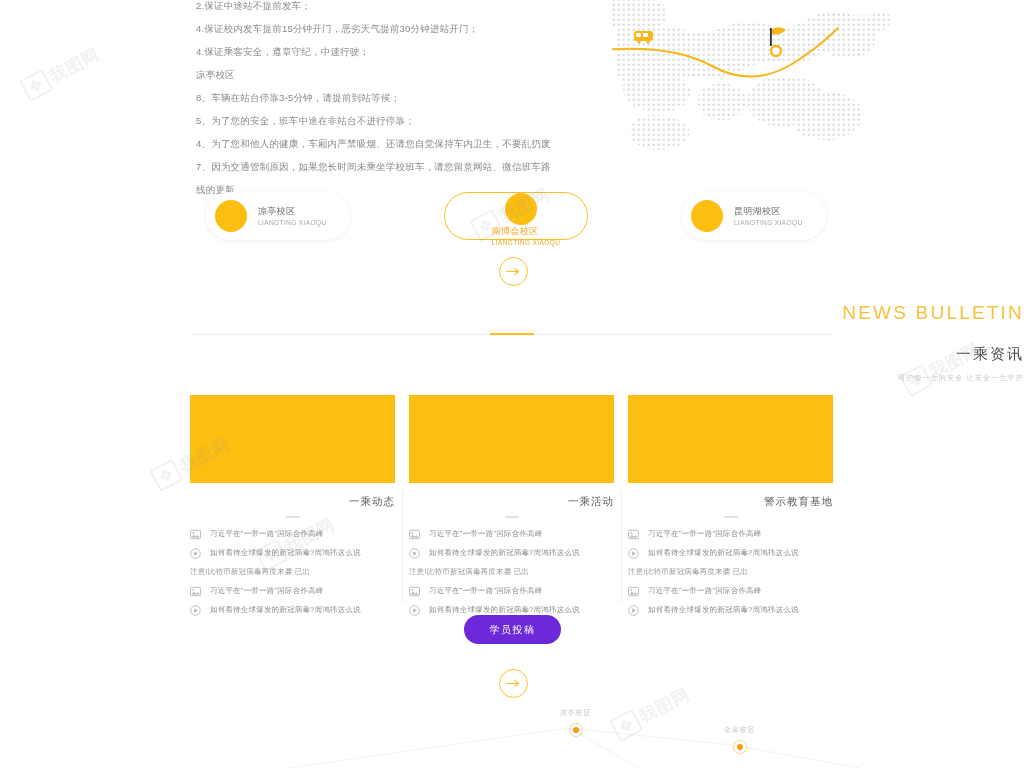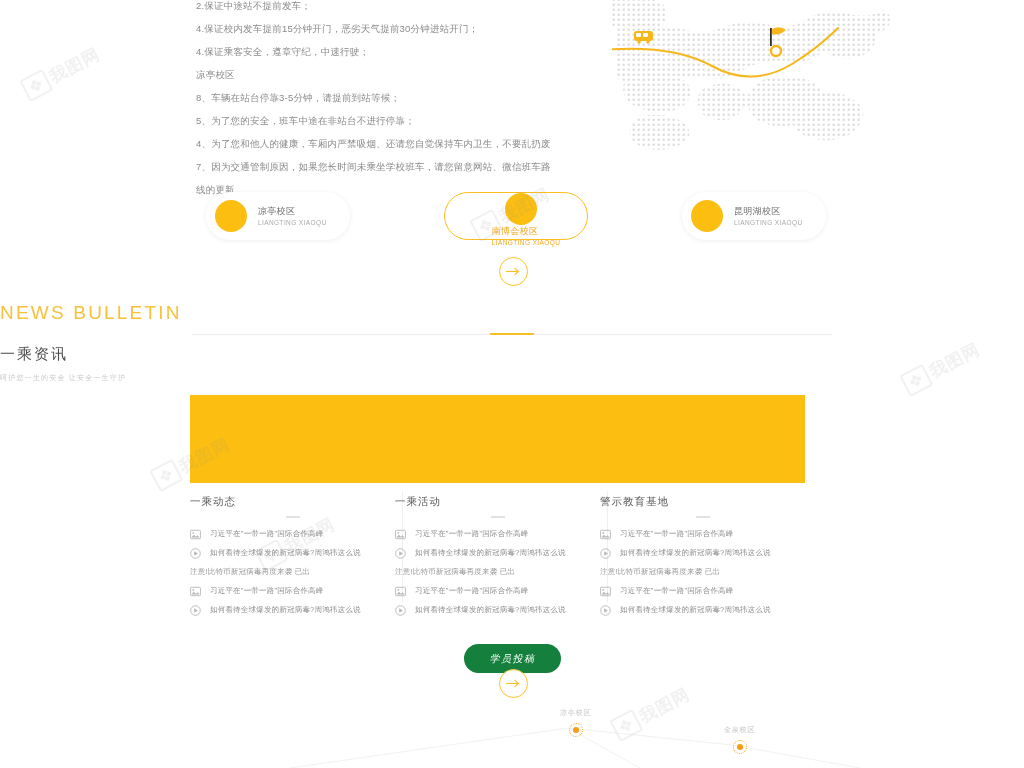--- a/index.html
+++ b/index.html
@@ -41,48 +41,48 @@
   .campus.active .en{color:#F4A81D;}
 
   
   .arrow-btn{width:27px;height:27px;border-radius:50%;border:1.3px solid #FBC22A;
              display:flex;align-items:center;justify-content:center;background:#fff;}
   .arrow-btn svg{display:block;}
   .arrow-1{position:absolute;left:499px;top:257px;}
   .arrow-2{position:absolute;left:499px;top:669px;}
 
   
-  .news-head{position:absolute;left:0;top:302px;width:1024px;text-align:left;}
+  .news-head{position:absolute;left:0;top:302px;width:1024px;text-align:right;}
   .news-en{font-size:19px;color:#F7C13C;letter-spacing:2.2px;font-weight:normal;}
   .news-rule{position:relative;margin:10px auto 0;width:640px;height:1px;background:#ececec;}
   .news-rule .bar{position:absolute;left:50%;top:-1px;transform:translateX(-50%);
                   width:44px;height:2px;background:#F9BE23;}
   .news-cn{margin-top:10px;font-size:15px;color:#4a4a4a;letter-spacing:2px;}
   .news-sub{margin-top:9px;font-size:7px;color:#c9c9c9;letter-spacing:1.2px;}
 
   
   .cols{position:absolute;left:190px;top:395px;width:644px;height:218px;display:flex;}
   .col{width:205px;position:relative;}
-  .col + .col{}
+  .col + .col{margin-left:14px;}
   .col .thumb{width:100%;height:88px;background:#FCBE11;}
-  .col .ctitle{margin-top:12px;text-align:left;font-size:10.5px;color:#5a5a5a;letter-spacing:1px;}
+  .col .ctitle{margin-top:12px;text-align:right;font-size:10.5px;color:#5a5a5a;letter-spacing:1px;}
   .col .cbar{width:14px;height:2px;background:#e2e2e2;margin:7px auto 0;}
   .col .list{margin-top:10px;}
   .li{display:flex;align-items:flex-start;height:19px;}
   .li .ic{width:11px;height:11px;flex:0 0 auto;margin-top:1px;}
   .li .lt{margin-left:9px;font-size:7.5px;color:#8d8d8d;white-space:nowrap;letter-spacing:.2px;
           line-height:12px;}
   .li.plain .lt{margin-left:0;color:#969696;}
   .col .vsep{position:absolute;right:-8px;top:96px;width:1px;height:112px;background:#efefef;}
 
   
-  .submit{position:absolute;left:464px;top:644px;width:97px;height:29px;border-radius:15px;
-          background:#15803d;color:#fff;font-size:10px;letter-spacing:1.5px;
+  .submit{position:absolute;left:464px;top:615px;width:97px;height:29px;border-radius:15px;
+          background:#6d28d9;color:#fff;font-size:10px;letter-spacing:1.5px;
           display:flex;align-items:center;justify-content:center;border:none;cursor:pointer;
-          font-family:"Liberation Sans",sans-serif;font-style:italic;}
+          font-family:"Liberation Sans",sans-serif;}
 
   
   .botmap{position:absolute;left:0;top:700px;width:1024px;height:68px;overflow:hidden;}
   .marker{position:absolute;text-align:center;}
   .marker .mlabel{font-size:7px;color:#c4c4c4;letter-spacing:.8px;white-space:nowrap;}
   .marker .mdot{position:relative;width:14px;height:14px;margin:5px auto 0;}
   .marker .mdot .ring{position:absolute;inset:0;border-radius:50%;border:1.2px dotted #F8A81C;}
   .marker .mdot .core{position:absolute;left:4px;top:4px;width:6px;height:6px;border-radius:50%;
                       background:#F79C13;}
 </style>

